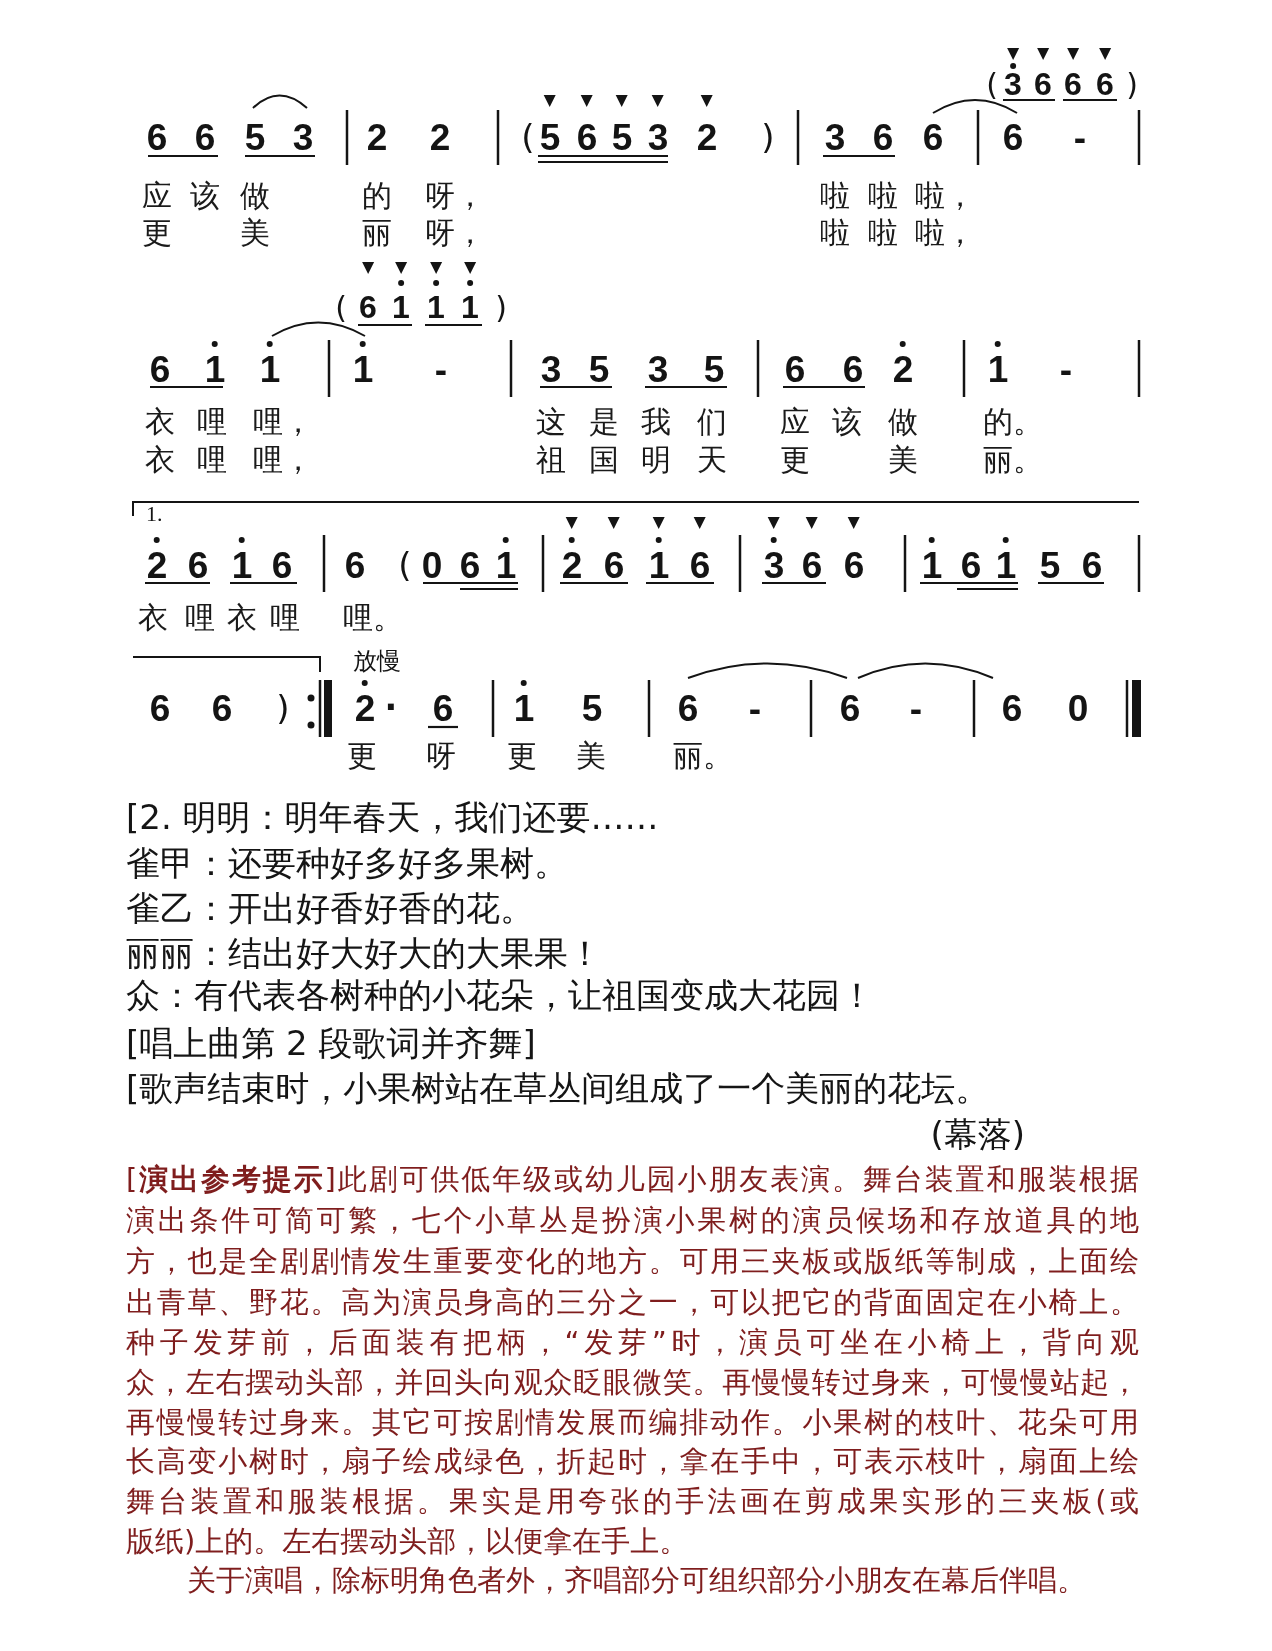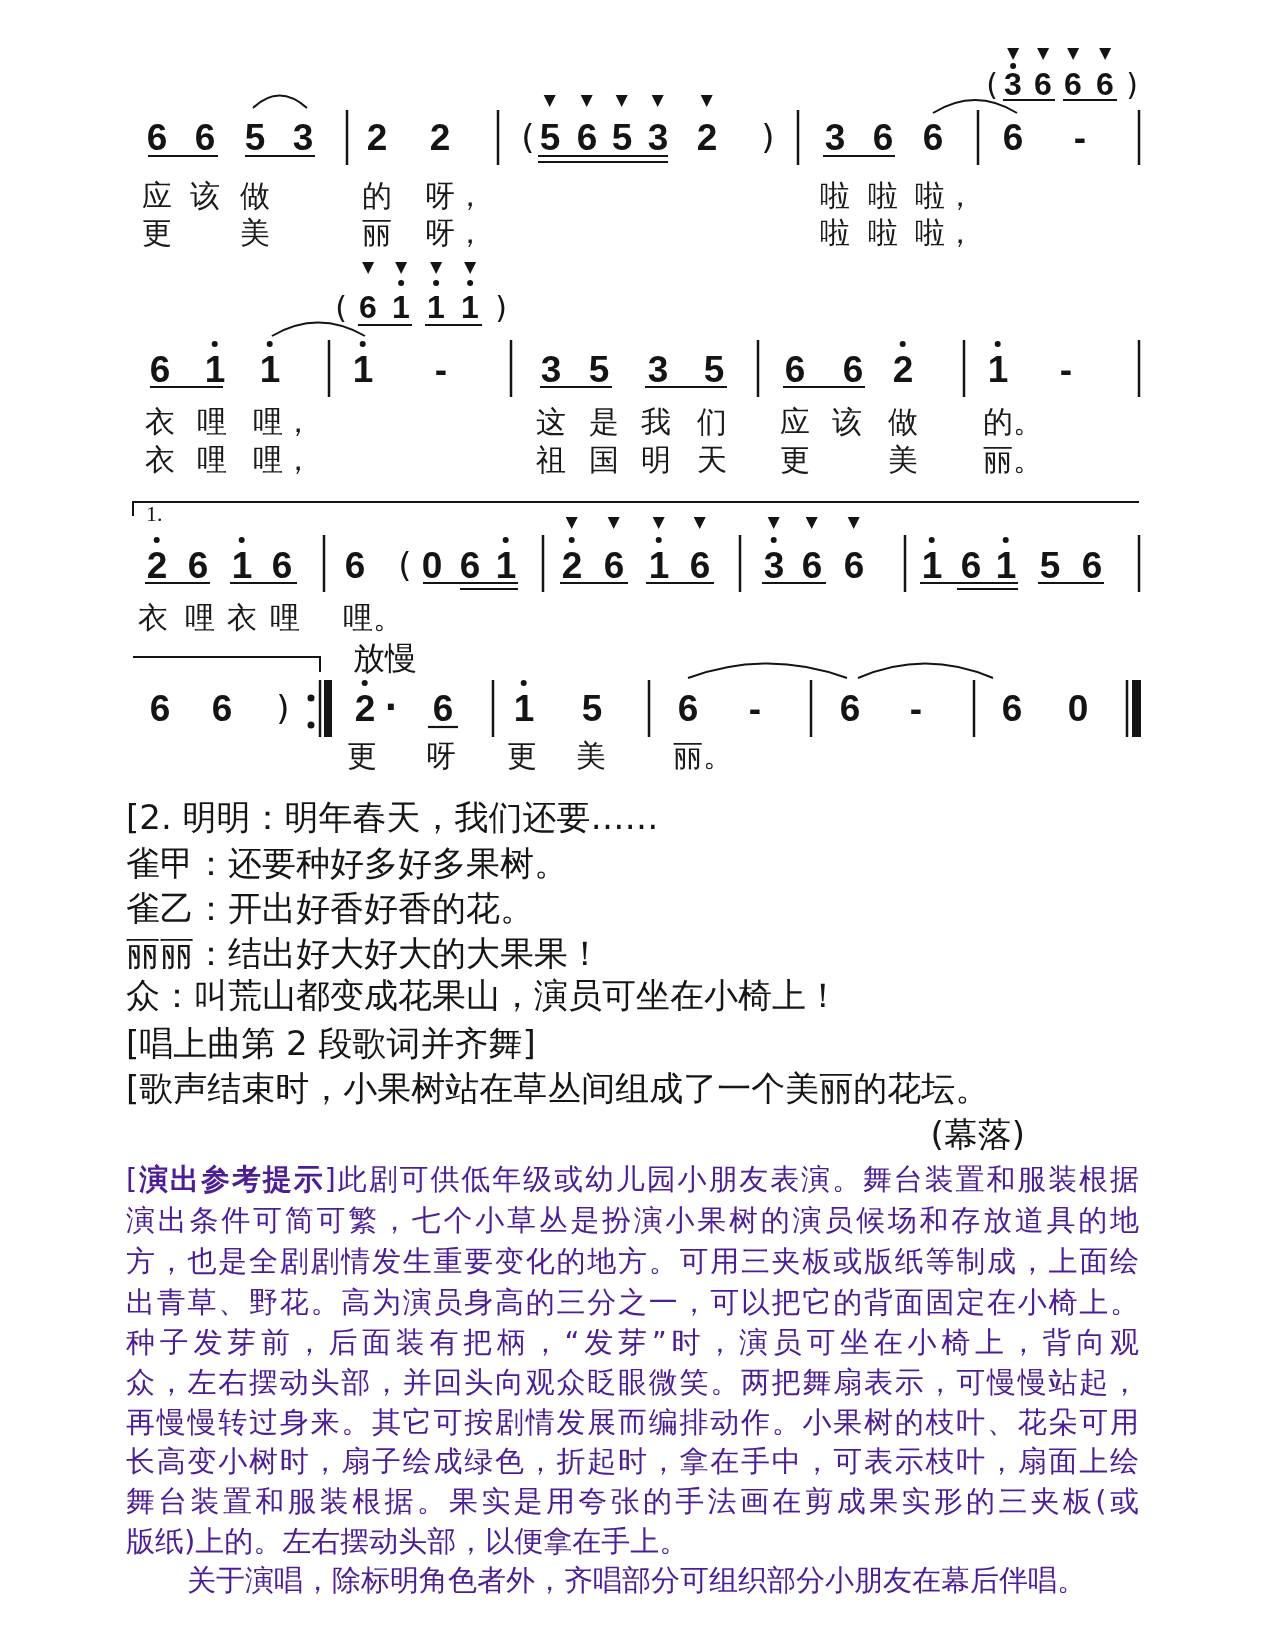--- a/index.html
+++ b/index.html
@@ -14,24 +14,24 @@
 .aug{font-size:42px}
 .hi::before{content:"";position:absolute;left:50%;top:-10px;width:6px;height:6px;margin-left:-3px;border-radius:50%;background:#141414}
 .st::after,.stt::after{content:"";position:absolute;left:50%;margin-left:-6px;top:-24px;width:0;height:0;border-left:6px solid transparent;border-right:6px solid transparent;border-top:12px solid #141414}
 .stt::after{top:-30px}
 .oa.st::after{top:-20px}
 .oa.hi::before{top:-5px}
 .ob.st::after{top:-29px}
 .ob.hi::before{top:-11px}
 .ly{position:absolute;font-family:"DejaVu Serif",serif;font-size:30px;line-height:30px;white-space:nowrap;color:#1a1a1a}
 .volta-label{position:absolute;left:146px;top:503px;font-family:"Liberation Serif",serif;font-size:22px;line-height:22px}
-.tempo{position:absolute;left:353px;top:646px;font-family:Liberation Mono, monospace;font-size:32px;line-height:30px;white-space:nowrap}
+.tempo{position:absolute;left:353px;top:646px;font-family:Liberation Serif, serif;font-size:24px;line-height:30px;white-space:nowrap}
 .dl{position:absolute;left:126px;font-family:"DejaVu Sans",sans-serif;font-size:34px;line-height:34px;white-space:nowrap;color:#151515}
 .curtain{left:auto;right:247px}
-.pl{position:absolute;left:126px;width:1013px;font-family:"DejaVu Sans",sans-serif;font-size:29px;line-height:30px;height:30px;text-align:justify;text-align-last:justify;color:#4c1d95}
+.pl{position:absolute;left:126px;width:1013px;font-family:"DejaVu Sans",sans-serif;font-size:29px;line-height:30px;height:30px;text-align:justify;text-align-last:justify;color:#7f1d1d}
 .pl b{font-weight:bold}
 .pl.noj{text-align:left;text-align-last:left}
 .pl.indent{left:187px;width:960px}
 </style>
 </head>
 <body>
 
 <div id="page">
 
   <svg class="lines" width="1272" height="780" viewBox="0 0 1272 780">
@@ -280,35 +280,35 @@
     <span class="ly" style="left:507px;top:741px">更</span>
     <span class="ly" style="left:576px;top:741px">美</span>
     <span class="ly" style="left:673px;top:741px">丽。</span>
   </div>
 
   <div>
     <div class="dl" style="top:800px">[2. 明明：明年春天，我们还要……</div>
     <div class="dl" style="top:846px">雀甲：还要种好多好多果树。</div>
     <div class="dl" style="top:891px">雀乙：开出好香好香的花。</div>
     <div class="dl" style="top:936px">丽丽：结出好大好大的大果果！</div>
-    <div class="dl" style="top:978px">众：叫荒山都变成花果山，演员可坐在小椅上！</div>
+    <div class="dl" style="top:978px">众：有代表各树种的小花朵，让祖国变成大花园！</div>
     <div class="dl" style="top:1026px">[唱上曲第 2 段歌词并齐舞]</div>
     <div class="dl" style="top:1071px">[歌声结束时，小果树站在草丛间组成了一个美丽的花坛。</div>
     <div class="dl curtain" style="top:1117px">(幕落)</div>
   </div>
 
   <div>
     <div class="pl" style="top:1164px">
       <span>[</span><b>演出参考提示</b><span>]</span><span>此剧可供低年级或幼儿园小朋友表演。舞台装置和服装根据</span>
     </div>
     <div class="pl" style="top:1205px">演出条件可简可繁，七个小草丛是扮演小果树的演员候场和存放道具的地</div>
     <div class="pl" style="top:1246px">方，也是全剧剧情发生重要变化的地方。可用三夹板或版纸等制成，上面绘</div>
     <div class="pl" style="top:1287px">出青草、野花。高为演员身高的三分之一，可以把它的背面固定在小椅上。</div>
     <div class="pl" style="top:1327px">种子发芽前，后面装有把柄，“发芽”时，演员可坐在小椅上，背向观</div>
-    <div class="pl" style="top:1367px">众，左右摆动头部，并回头向观众眨眼微笑。两把舞扇表示，可慢慢站起，</div>
+    <div class="pl" style="top:1367px">众，左右摆动头部，并回头向观众眨眼微笑。再慢慢转过身来，可慢慢站起，</div>
     <div class="pl" style="top:1407px">再慢慢转过身来。其它可按剧情发展而编排动作。小果树的枝叶、花朵可用</div>
     <div class="pl" style="top:1446px">长高变小树时，扇子绘成绿色，折起时，拿在手中，可表示枝叶，扇面上绘</div>
     <div class="pl" style="top:1486px">舞台装置和服装根据。果实是用夸张的手法画在剪成果实形的三夹板(或</div>
     <div class="pl noj" style="top:1526px">版纸)上的。左右摆动头部，以便拿在手上。</div>
     <div class="pl noj indent" style="top:1565px">关于演唱，除标明角色者外，齐唱部分可组织部分小朋友在幕后伴唱。</div>
   </div>
 
 </div>
 
 </body></html>

